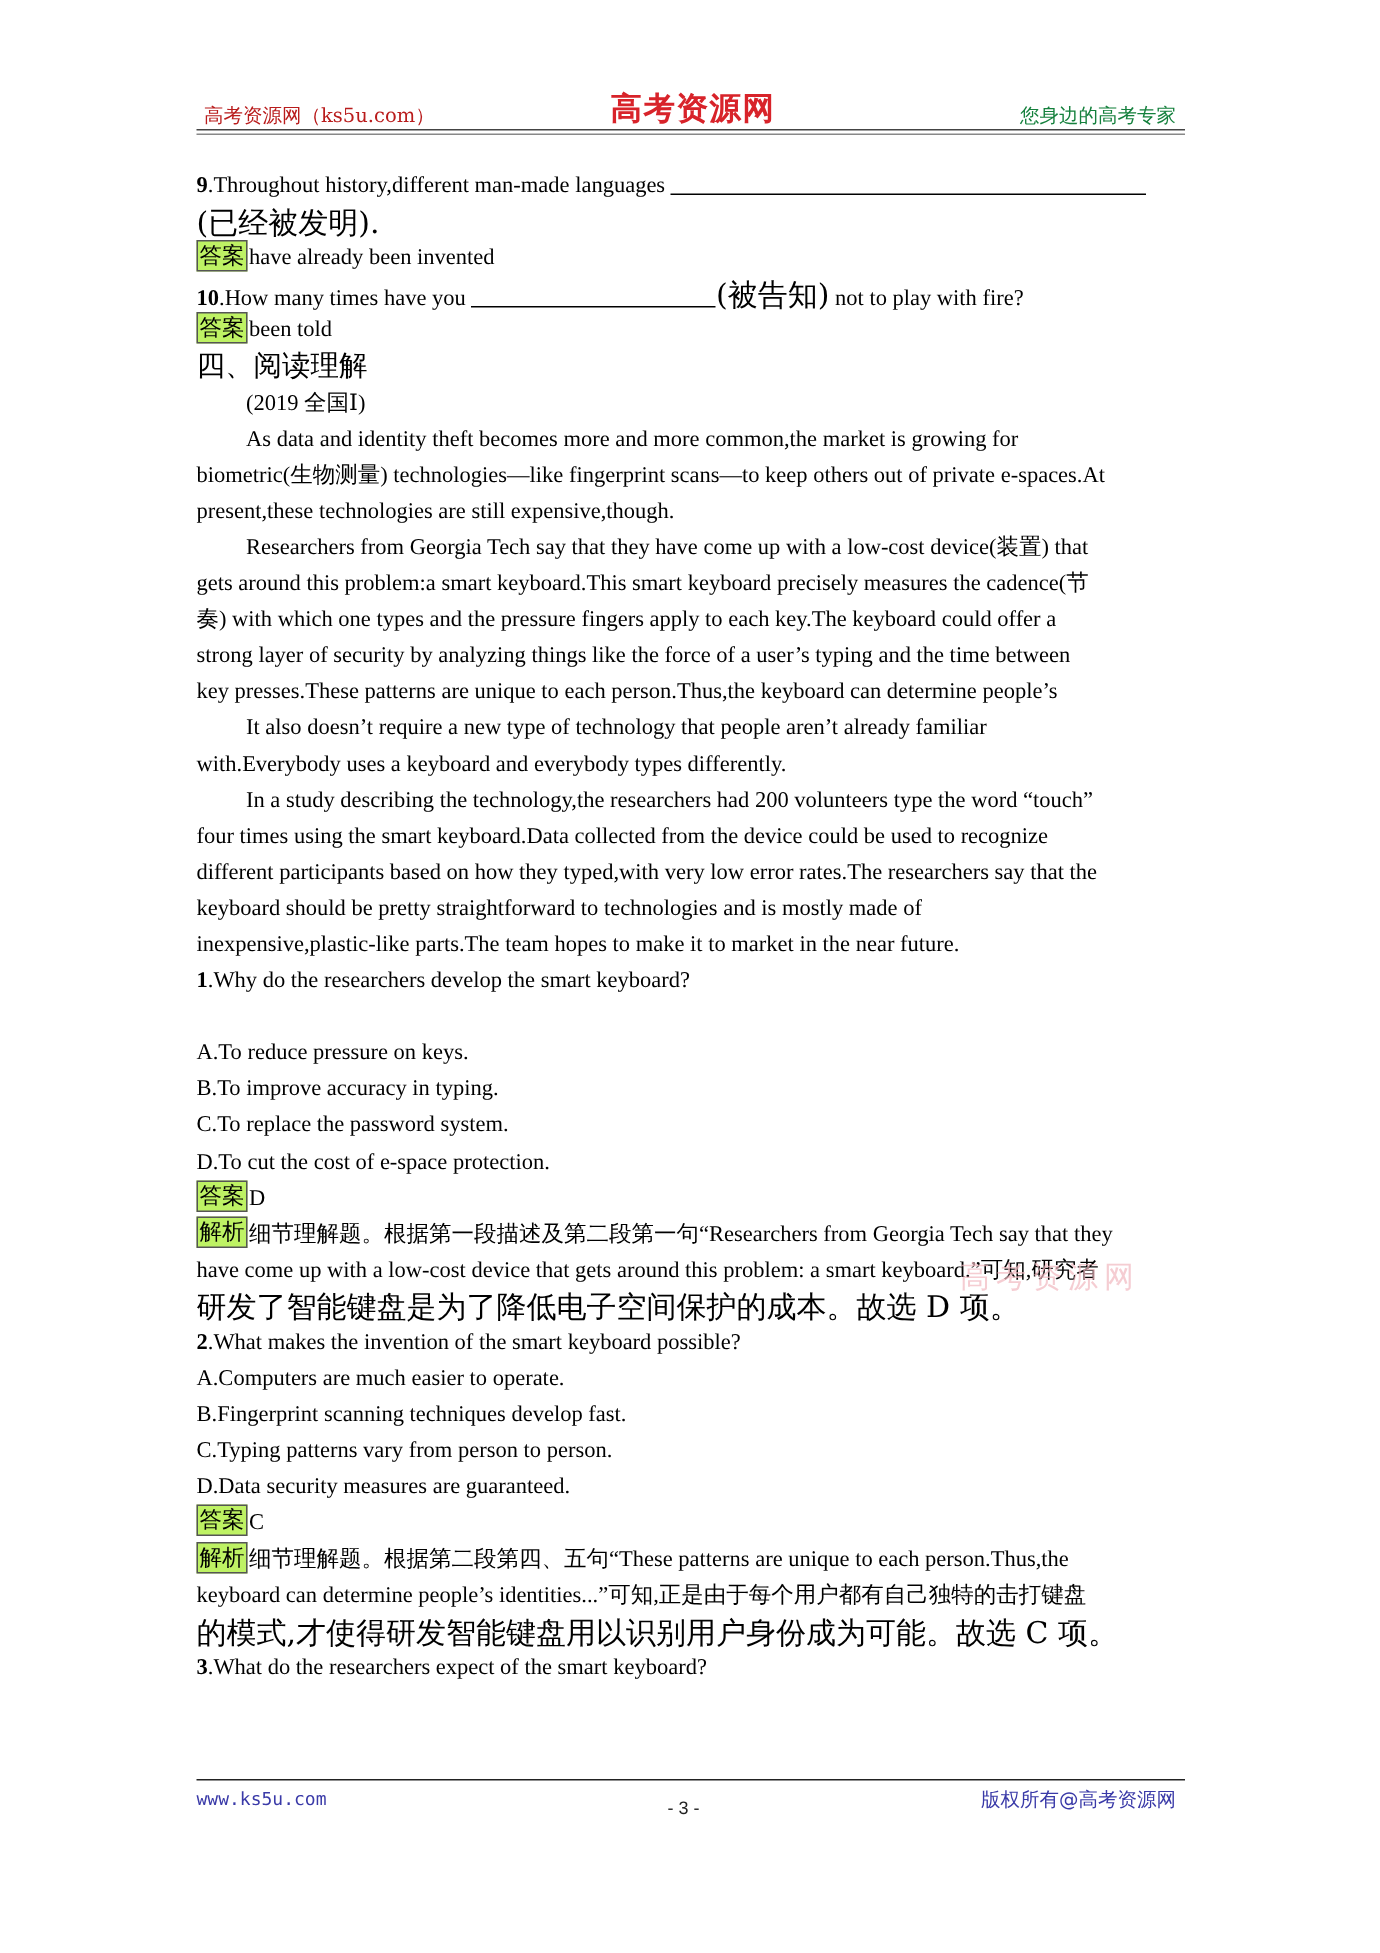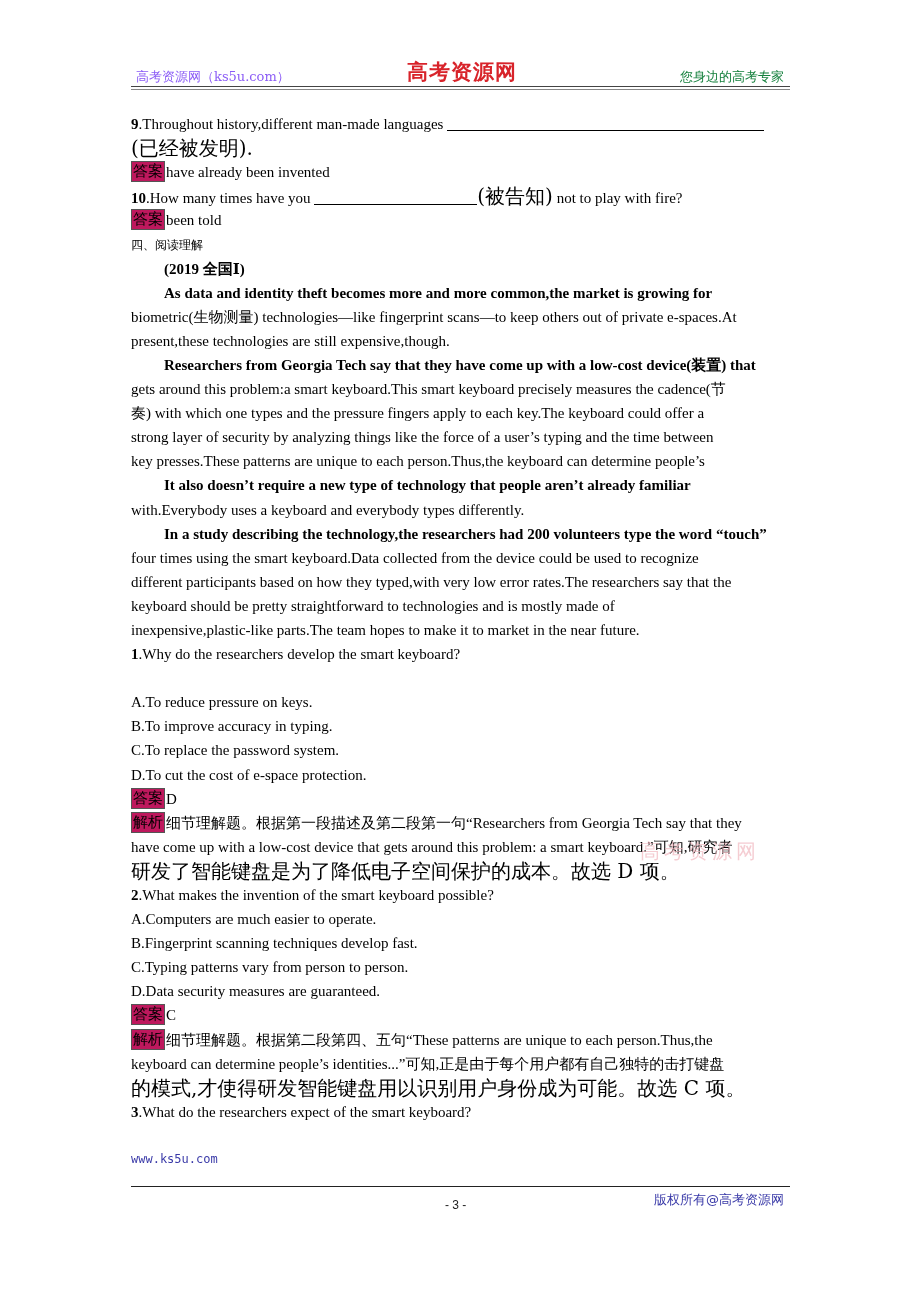--- a/index.html
+++ b/index.html
@@ -1,41 +1,41 @@
 <!DOCTYPE html>
 <html><head>
 <meta charset="utf-8">
 <style>
   html, body { margin: 0; padding: 0; background: #ffffff; }
   body { width: 920px; height: 1302px; position: relative; overflow: hidden;
          font-family: "Liberation Serif", "DejaVu Serif", serif; color: #000; }
   .header { position: absolute; left: 131px; top: 58px; width: 659px; height: 30px; }
-  .header .left { position: absolute; left: 5px; top: 10px; font-size: 13px; color: #8b5cf6;
+  .header .left { position: absolute; left: 5px; top: 10px; font-size: 13px; color: #b91c1c;
                   font-family: "DejaVu Serif", serif; }
   .header .center { position: absolute; left: 276px; top: 0px; font-size: 21px; color: #d8232a;
                     font-family: "DejaVu Serif", serif; font-weight: bold; letter-spacing: 1px; }
   .header .right { position: absolute; right: 6px; top: 10px; font-size: 13px; color: #15803d;
                    font-family: "DejaVu Serif", serif; }
   .header-rule { position: absolute; left: 131px; top: 86px; width: 659px; height: 2px;
                  border-top: 1px solid #444; border-bottom: 1px solid #888; }
   .content { position: absolute; left: 131px; top: 112px; width: 662px; font-size: 15px; line-height: 24.1px; }
   .line { white-space: nowrap; height: 24.1px; }
-  .indent { padding-left: 33px; font-weight: bold; }
+  .indent { padding-left: 33px; }
   .num { font-weight: bold; }
-  .tag { display: inline-block; background: #be185d; border: 1px solid #555; font-family: "DejaVu Sans", sans-serif;
+  .tag { display: inline-block; background: #bef264; border: 1px solid #555; font-family: "DejaVu Sans", sans-serif;
          font-size: 15px; line-height: 19px; padding: 0 1px; margin-right: 1px; vertical-align: 1px; }
   .cn { font-family: "DejaVu Serif", serif; font-size: 20px; }
-  .section { font-family: "DejaVu Sans", sans-serif; font-size: 12px; }
+  .section { font-family: "DejaVu Sans", sans-serif; font-size: 19px; }
   .blank { display: inline-block; border-bottom: 1px solid #000; height: 16px; vertical-align: -2px; }
   .spacer { height: 24.1px; }
   .watermark { position: absolute; left: 640px; top: 838px; font-size: 20px; color: #f1b8c0;
                font-family: "DejaVu Serif", serif; letter-spacing: 4px; opacity: 0.7; }
   .footer-rule { position: absolute; left: 131px; top: 1186px; width: 659px; height: 0;
                  border-top: 1px solid #222; }
-  .footer-left { position: absolute; left: 131px; top: 1152px; font-size: 12px; color: #3a3aa8;
+  .footer-left { position: absolute; left: 131px; top: 1192px; font-size: 12px; color: #3a3aa8;
                  font-family: "DejaVu Sans Mono", monospace; }
   .footer-center { position: absolute; left: 445px; top: 1198px; font-size: 12px; color: #222;
                    font-family: "Liberation Sans", sans-serif; }
   .footer-right { position: absolute; right: 136px; top: 1191px; font-size: 13px; color: #3a3aa8;
                   font-family: "DejaVu Sans", sans-serif; margin-left: 27px; }
 </style>
 </head>
 <body>
 
 <div class="header">

